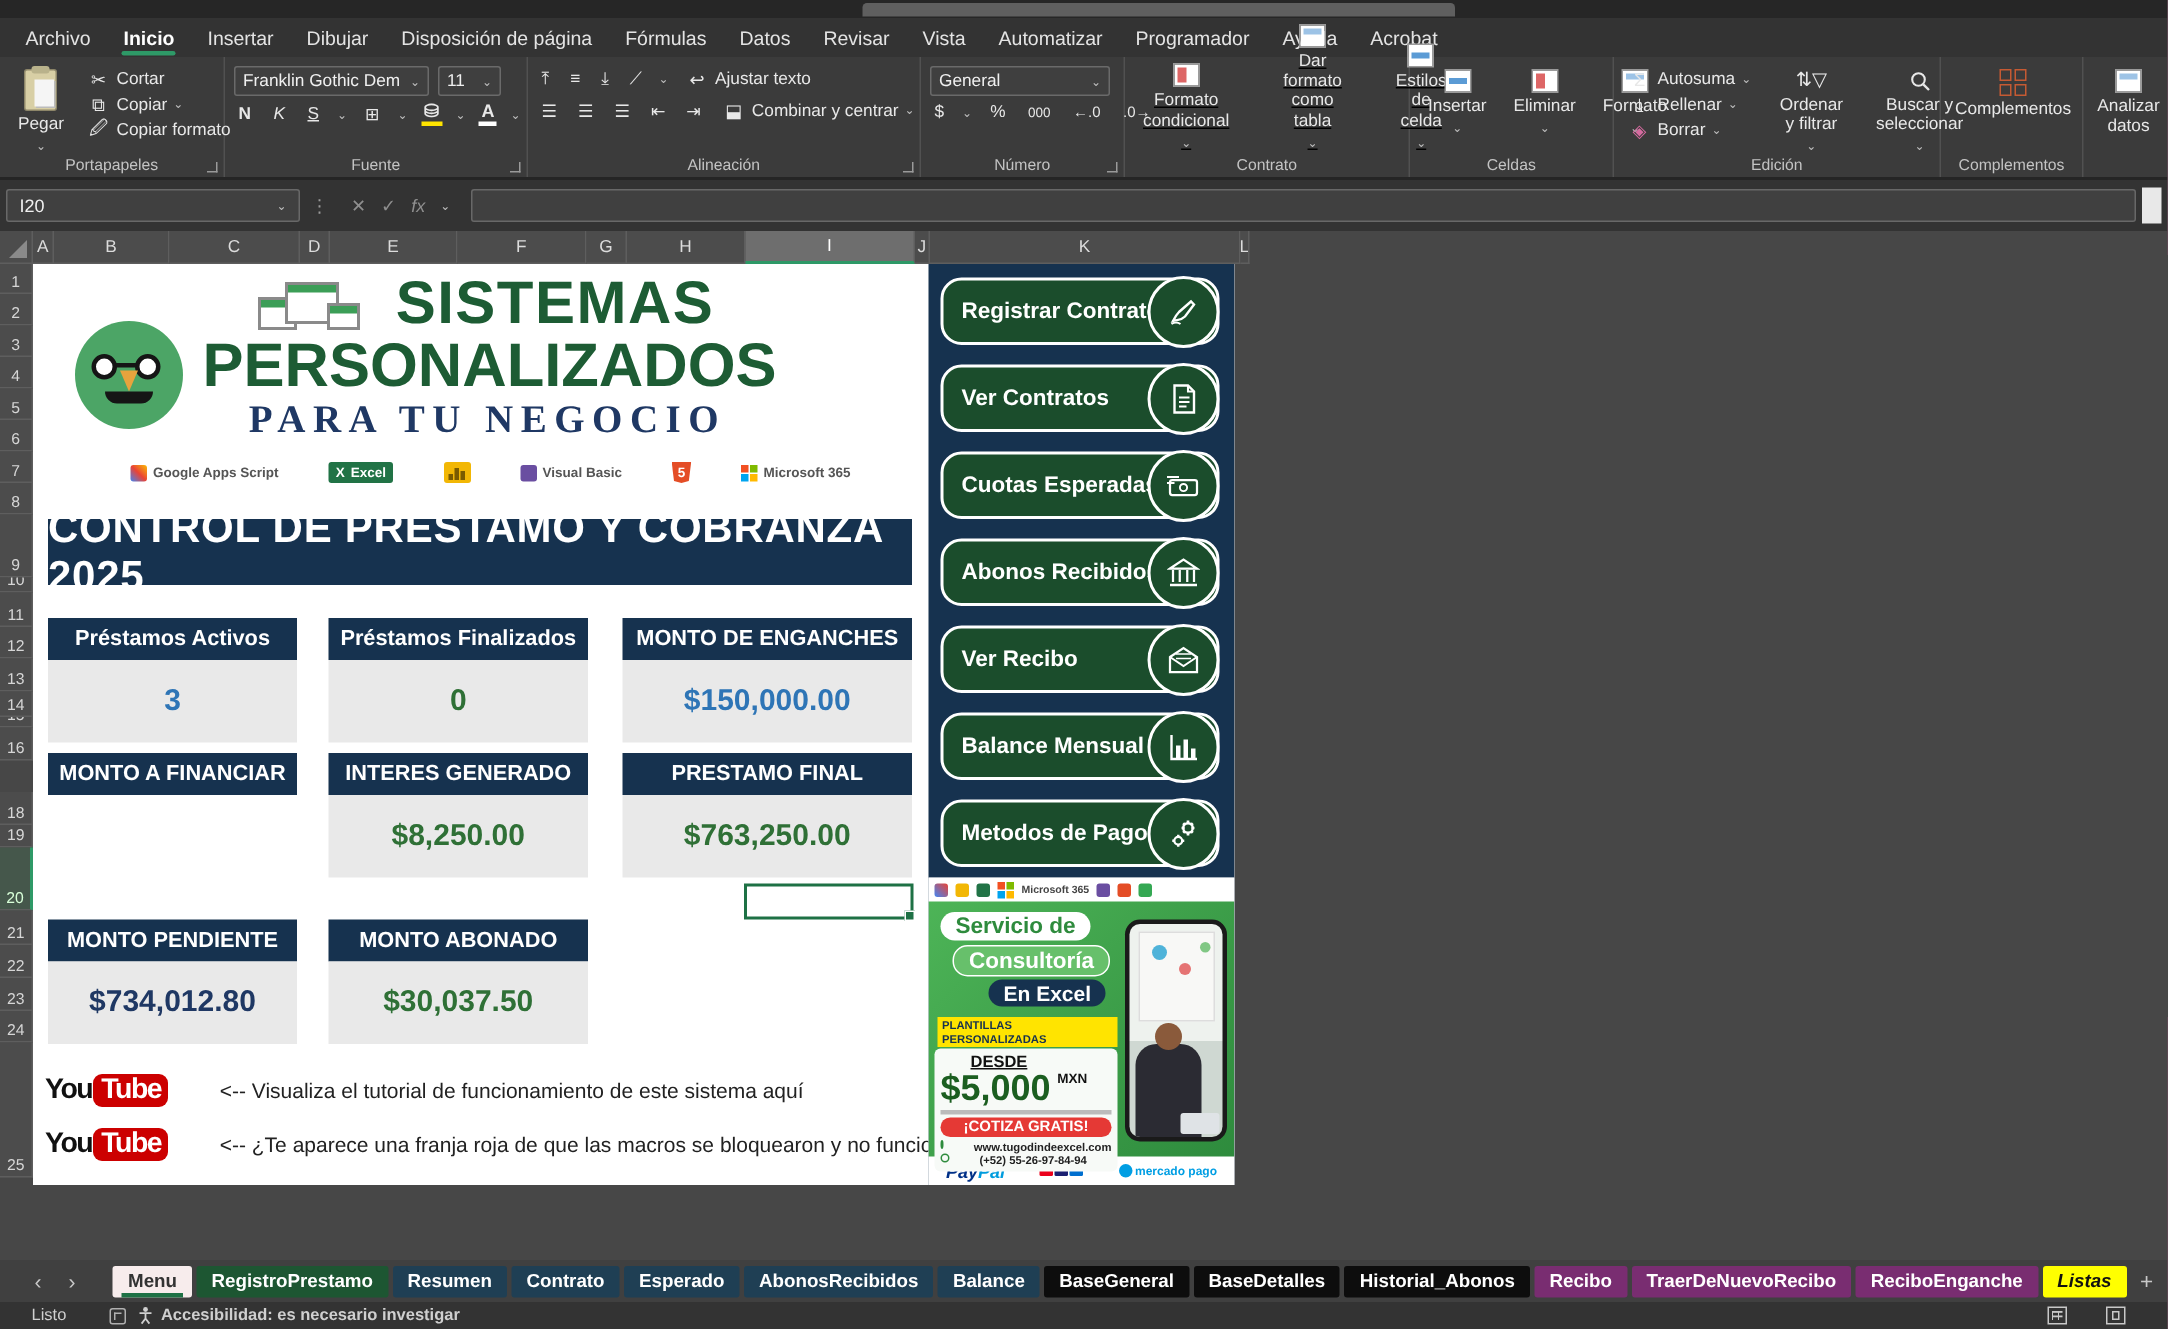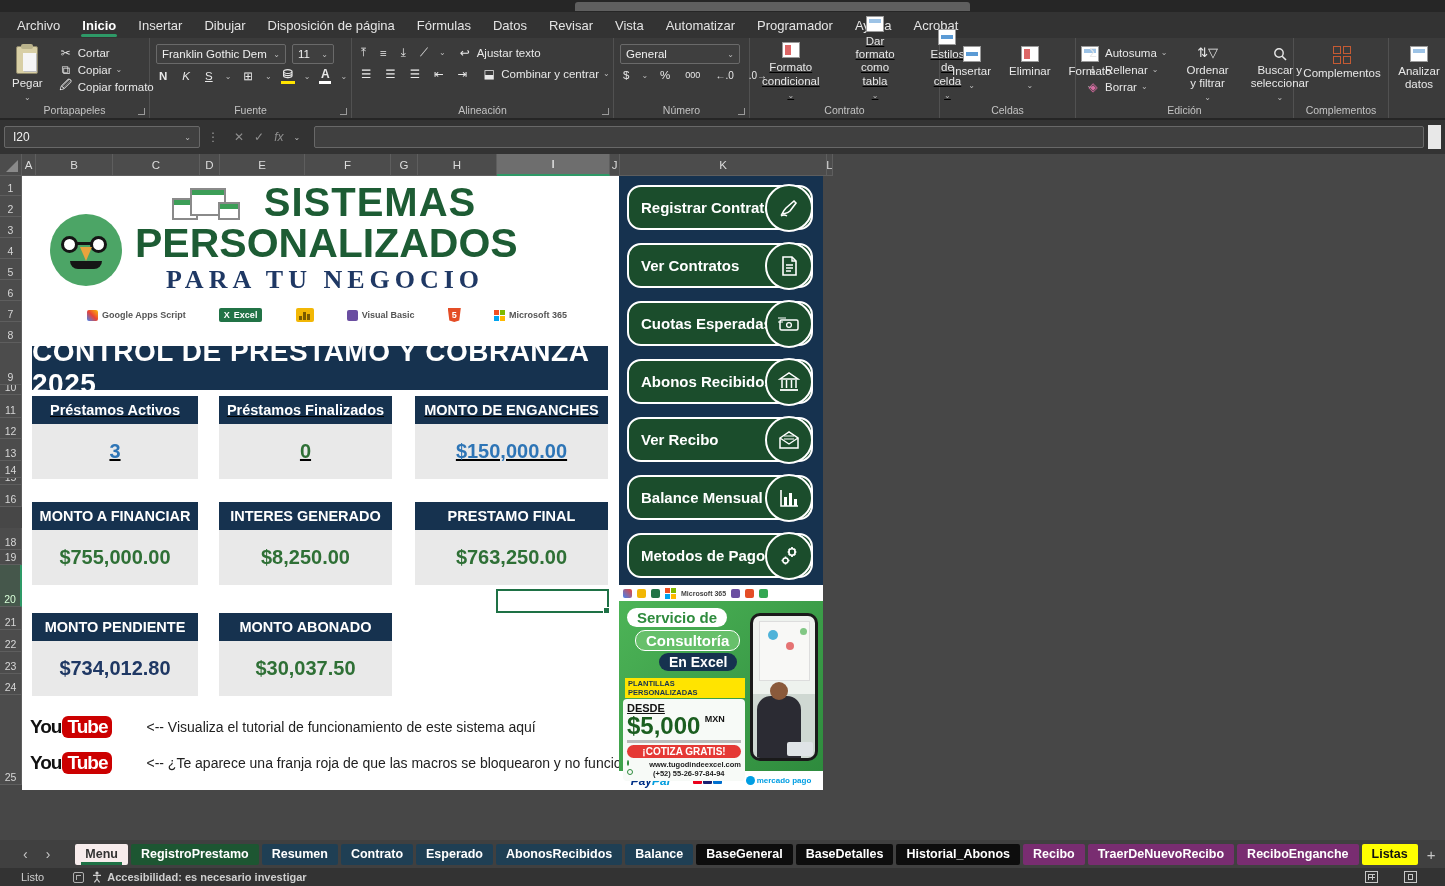--- a/index.html
+++ b/index.html
@@ -85,21 +85,21 @@
   .badge-html { width:13px; height:14px; background:#e44d26; color:#fff; font-size:9px; font-weight:bold; display:flex; align-items:center; justify-content:center; clip-path:polygon(0 0,100% 0,88% 90%,50% 100%,12% 90%); }
   .ms-grid { display:grid; grid-template-columns:5px 5px; grid-template-rows:5px 5px; gap:1px; }
   .ms-grid i:nth-child(1){background:#f25022;} .ms-grid i:nth-child(2){background:#7fba00;}
   .ms-grid i:nth-child(3){background:#00a4ef;} .ms-grid i:nth-child(4){background:#ffb900;}
 
   
   #banner { position:absolute; left:10px; top:170px; width:576px; height:44px; background:#16324f; color:#fff; display:flex; align-items:center; justify-content:center; font-size:28px; font-weight:bold; letter-spacing:0.5px; }
 
   
   .cardrow { position:absolute; left:10px; width:576px; display:flex; }
-  #cardrow-0 { top:220px;text-decoration:underline; } #cardrow-1 { top:326px; } #cardrow-2 { top:437px; }
+  #cardrow-0 { top:236px; } #cardrow-1 { top:326px; } #cardrow-2 { top:437px; }
   .card { display:flex; flex-direction:column; }
   .card:nth-child(1) { width:166px; margin-right:21px; }
   .card:nth-child(2) { width:173px; margin-right:23px; }
   .card:nth-child(3) { width:193px; }
   .card-h { height:28px; background:#16324f; color:#fff; font-weight:bold; font-size:14.5px; display:flex; align-items:center; justify-content:center; white-space:nowrap; }
   .card-v { height:55px; background:#e9e9e9; display:flex; align-items:center; justify-content:center; font-size:20px; font-weight:bold; }
   .card-v.blue { color:#2e75b6; } .card-v.green { color:#2f7036; }
   .card-v.navy { color:#1f3864; } .card-v.red { color:#c00000; }
 
   
@@ -126,21 +126,21 @@
   #ad-logos { height:16px; background:#fff; display:flex; align-items:center; gap:5px; padding:0 4px; font-size:7px; color:#444; font-weight:bold; }
   .adl { width:9px; height:9px; border-radius:2px; }
   #ad-body { position:relative; height:170px; background:linear-gradient(135deg,#4db457 0%,#2e8b3d 100%); }
   .pill { display:inline-block; font-weight:bold; border-radius:10px; padding:1px 10px; }
   #pill1 { position:absolute; left:8px; top:7px; background:#fff; color:#2e8b3d; font-size:15px; }
   #pill2 { position:absolute; left:16px; top:29px; background:#67c06b; color:#fff; font-size:15px; border:1px solid #fff; }
   #pill3 { position:absolute; left:40px; top:52px; background:#16324f; color:#fff; font-size:14px; }
   #ad-highlight { position:absolute; left:6px; top:77px; width:120px; }
   #ad-highlight div { background:#ffe400; color:#16324f; font-weight:bold; font-size:7.5px; padding:1px 3px; display:inline-block; }
   #ad-offer { position:absolute; left:4px; top:98px; width:122px; background:#f7faf7; border-radius:4px; padding:3px 4px; }
-  #ad-from { font-weight:bold; font-size:11px; color:#111; text-decoration:underline; }
+  #ad-from { font-weight:bold; font-size:11px; color:#111; text-decoration:underline;margin-left:20px; }
   #ad-price { font-weight:bold; font-size:24px; color:#1b5e20; line-height:1; }
   #ad-mxn { font-weight:bold; font-size:9px; color:#111; vertical-align:top; }
   #ad-fineprint { height:3px; background:#bbb; margin:2px 0; }
   #ad-cta { background:#e53935; color:#fff; font-weight:bold; font-size:10px; border-radius:8px; text-align:center; padding:1px 0; margin:2px 0; }
   .ad-contact { font-size:7.5px; color:#222; display:flex; gap:20px;font-weight:bold; }
   .dot-ico { width:6px; height:6px; border:1px solid #2e8b3d; border-radius:50%; display:inline-block; }
   #phone { position:absolute; right:5px; top:12px; width:68px; height:148px; background:#1a1a1a; border-radius:10px; padding:3px; }
   #phone-screen { width:100%; height:100%; border-radius:7px; background:linear-gradient(#eef2ee 0 55%, #cfd8d2 55% 100%); position:relative; overflow:hidden; }
   #phone-screen .board { position:absolute; left:6px; top:5px; right:5px; height:60px; background:#f8f8f6; border:1px solid #ddd; }
   #phone-screen .board i { position:absolute; border-radius:50%; }
@@ -156,21 +156,21 @@
 
   
   #tabstrip { position:absolute; left:0; top:840px; width:100%; height:28px; background:#404040; display:flex; align-items:center; padding-left:14px; }
   .tab-nav { color:#c8c8c8; font-size:14px; padding:0 9px; }
   #tabs { display:flex; align-items:center; gap:3px; margin-left:16px; }
   .stab { height:21px; display:flex; align-items:center; padding:0 10px; font-size:12.5px; font-weight:bold; border-radius:2px; color:#fff; cursor:pointer; white-space:nowrap; }
   .stab.active { background:#f7ecec; color:#333; position:relative; }
   .stab.active::after { content:""; position:absolute; left:6px; right:6px; bottom:0; height:3px; background:#1e7145; }
   .stab.green { background:#1d5632; } .stab.navy { background:#1f3f54; }
   .stab.black { background:#0d0d0d; } .stab.purple { background:#792d71; }
-  .stab.yellow { background:#ffff00; color:#111; }
+  .stab.yellow { background:#ffff00; color:#111;font-style:italic; }
   #tab-add, #tab-more { color:#c8c8c8; font-size:15px; padding:0 9px; }
 
   
   #statusbar { position:absolute; left:0; top:868px; width:100%; height:18px; background:#333333; display:flex; align-items:center; color:#cfcfcf; font-size:11px; }
   #status-ready { padding:0 21px; }
   .sico { width:11px; height:11px; border:1px solid #b0b0b0; border-radius:2px; margin:0 8px; position:relative; }
   .sico::after { content:""; position:absolute; inset:2px; border-top:1px solid #b0b0b0; border-left:1px solid #b0b0b0; }
   #status-access { display:flex; align-items:center; gap:5px; font-weight:bold; }
   #view-btns { margin-left:auto; display:flex; gap:26px; padding-right:28px; }
   .vico { width:13px; height:12px; border:1px solid #c8c8c8; position:relative; }
@@ -585,21 +585,20 @@
             <div class="card-v green">0</div>
           </div>
           <div class="card">
             <div class="card-h">MONTO DE ENGANCHES</div>
             <div class="card-v blue">$150,000.00</div>
           </div>
         </div>
       <div class="cardrow" id="cardrow-1">
           <div class="card">
             <div class="card-h">MONTO A FINANCIAR</div>
-            <div class="card-v green">$755,000.00</div>
           </div>
           <div class="card">
             <div class="card-h">INTERES GENERADO</div>
             <div class="card-v green">$8,250.00</div>
           </div>
           <div class="card">
             <div class="card-h">PRESTAMO FINAL</div>
             <div class="card-v green">$763,250.00</div>
           </div>
         </div>

